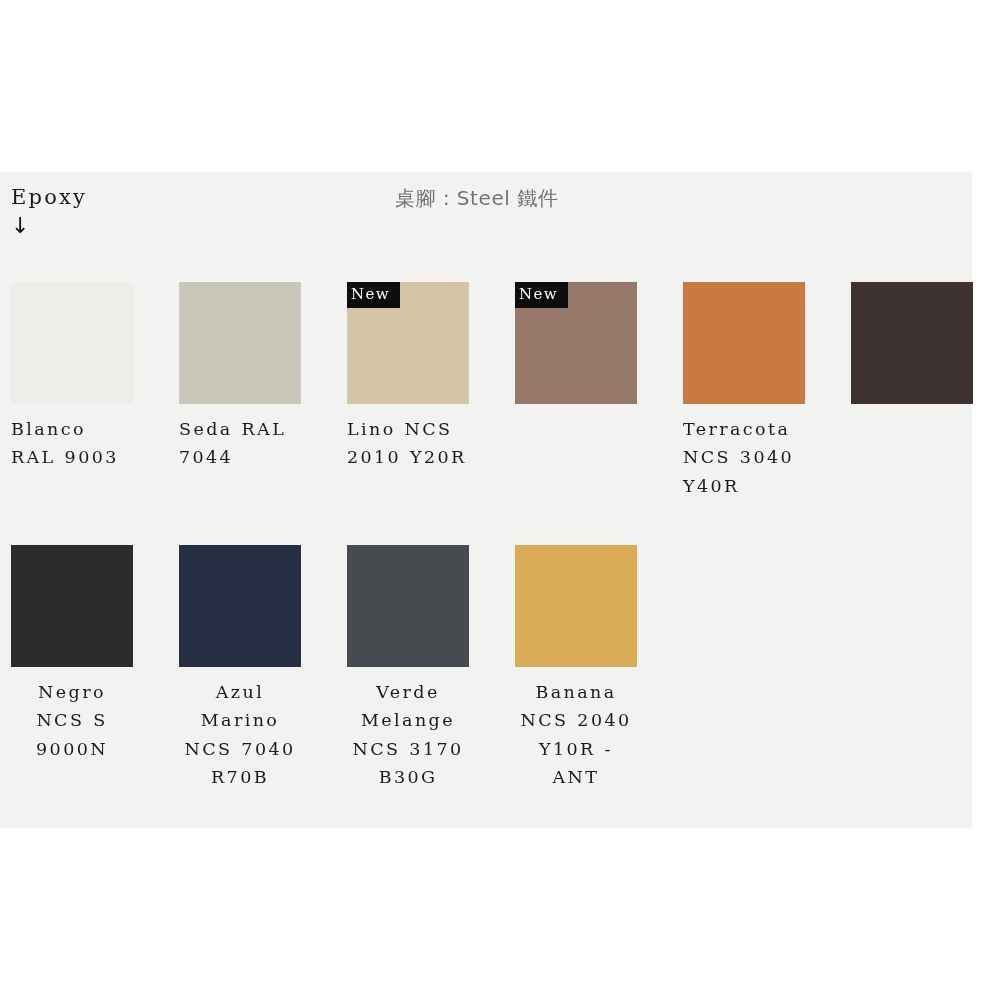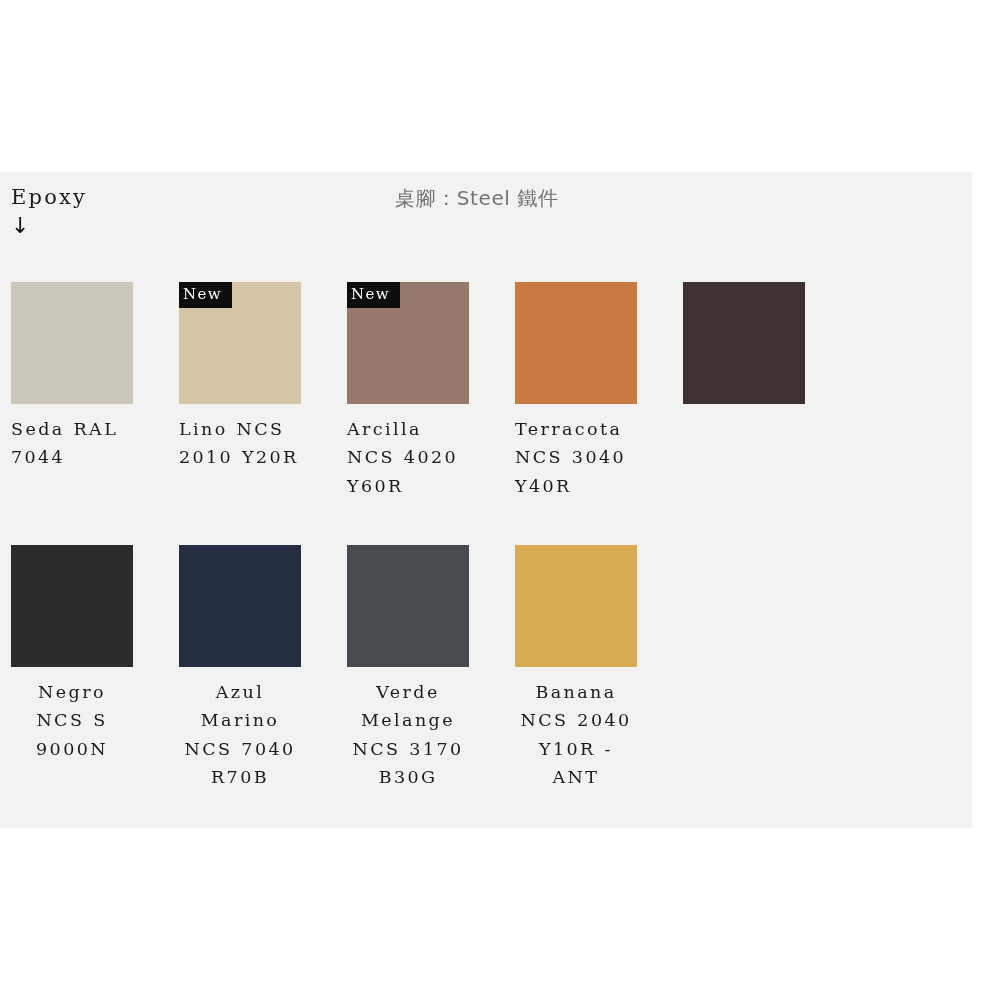--- a/index.html
+++ b/index.html
@@ -138,38 +138,41 @@
     </div>
 
     <div class="leg-spec">桌腳：Steel 鐵件</div>
 
   </div>
 
   <div class="swatch-grid">
 
     <div class="swatch-row">
 
+      <div class="swatch-cell">
+        <div class="swatch-chip" style="background:#eceeea"></div>
+        <div class="swatch-caption">Blanco RAL 9003</div>
+      </div>
 
       <div class="swatch-cell">
         <div class="swatch-chip" style="background:#cbc6ba"></div>
         <div class="swatch-caption">Seda RAL 7044</div>
       </div>
 
       <div class="swatch-cell">
         <div class="swatch-chip" style="background:#d5c4a6">
           <span class="new-badge" style="background: rgb(13, 13, 13); color: rgb(255, 255, 255);">New</span>
         </div>
         <div class="swatch-caption">Lino NCS 2010 Y20R</div>
       </div>
 
       <div class="swatch-cell">
         <div class="swatch-chip" style="background:#96796a">
           <span class="new-badge" style="background: rgb(13, 13, 13); color: rgb(255, 255, 255);">New</span>
         </div>
-        <div class="swatch-caption">Arcilla NCS 4020 Y60R</div>
       </div>
 
       <div class="swatch-cell">
         <div class="swatch-chip" style="background:#c87a42"></div>
         <div class="swatch-caption">Terracota NCS 3040 Y40R</div>
       </div>
 
       <div class="swatch-cell">
         <div class="swatch-chip" style="background:#3d322f"></div>
       </div>

